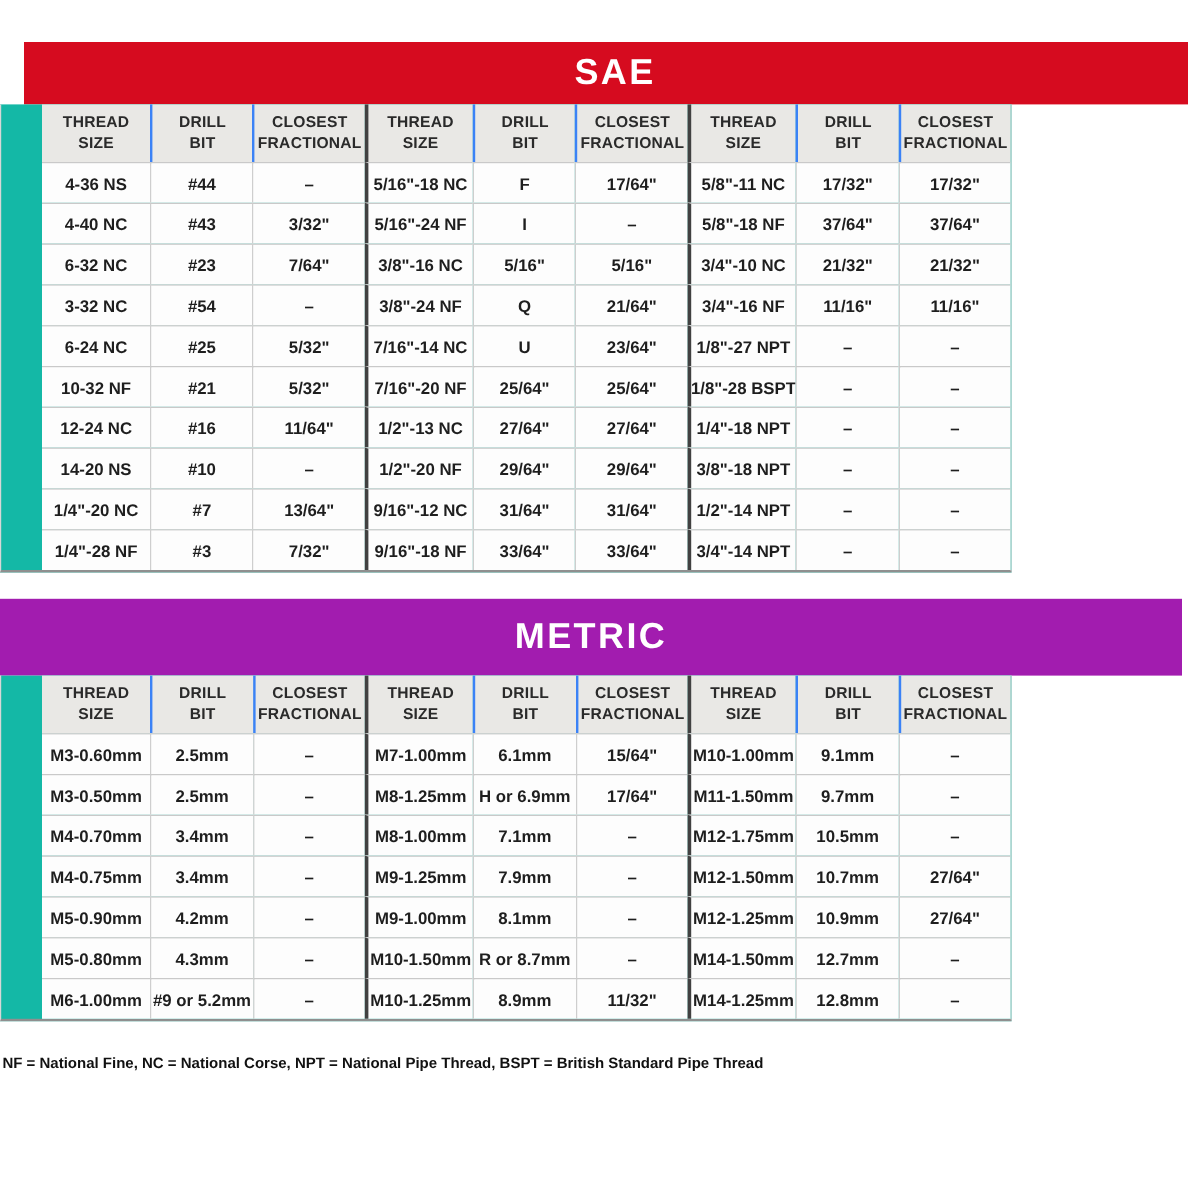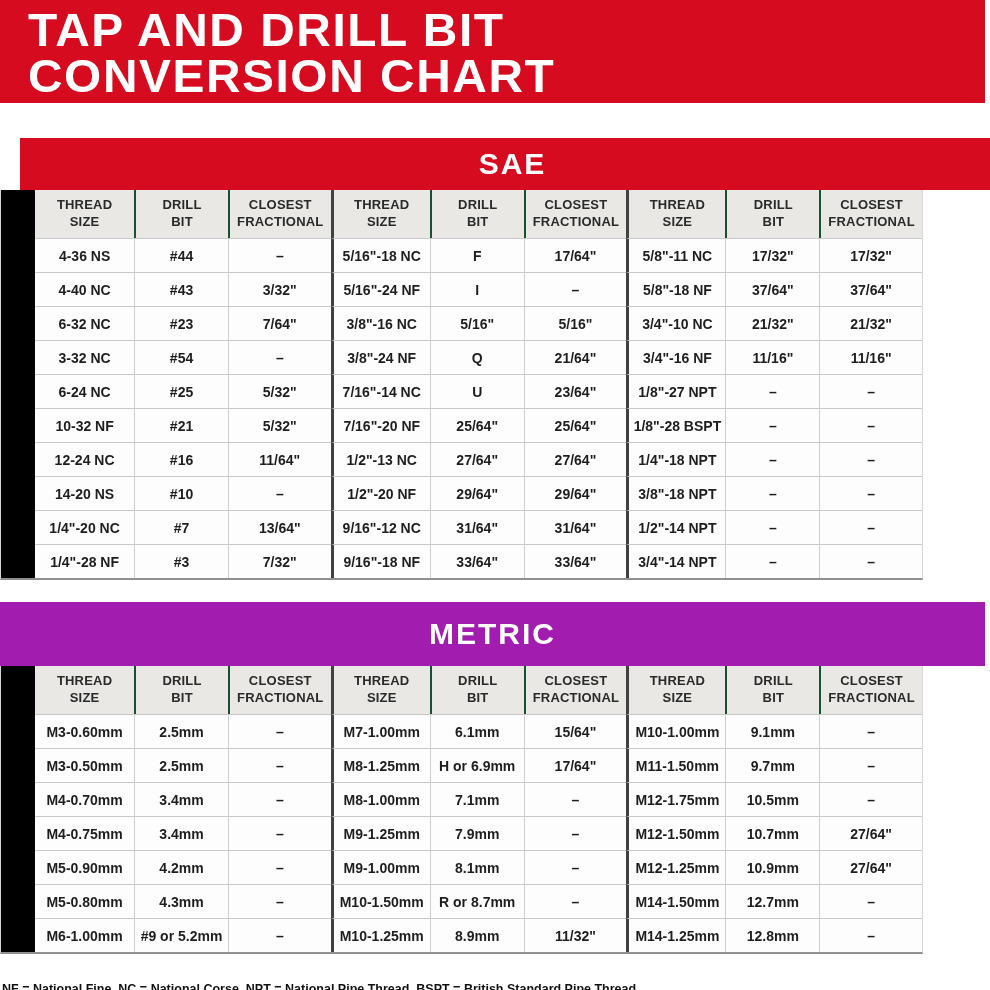--- a/index.html
+++ b/index.html
@@ -48,42 +48,42 @@
   .banner.red { background: #d60b1f; margin-left: 20px; }
   .banner.black { background: #a21caf; height: 64px; }
 
   .section-sae { margin-top: 35px; }
   .section-metric { margin-top: 22px; }
 
   
   .grid {
     display: grid;
     grid-template-columns: repeat(3, 110fr 104fr 114fr);
-    width: 923px;
+    width: 843px;
     box-sizing: border-box;
-    background: #000000;
+    background: #14b8a6;
     border-left: 1px solid #d7d7d7;
     border-right: 1px solid #d7d7d7;
     border-bottom: 2px solid #8f8f8f;
     padding-left: 34px;
   }
   .h-cell {
     height: 48px;
     background: #e9e8e5;
     display: flex;
     align-items: center;
     justify-content: center;
     text-align: center;
     white-space: pre-line;
     font-weight: bold;
     font-size: 13px;
     line-height: 1.3;
     color: #2a2a2a;
     letter-spacing: 0.2px;
-    border-left: 2px solid #14532d;
+    border-left: 2px solid #3b82f6;
     box-sizing: border-box;
   }
   .b-cell {
     height: 34px;
     display: flex;
     align-items: center;
     justify-content: center;
     font-weight: bold;
     font-size: 14px;
     color: #1e1e1e;
@@ -112,23 +112,20 @@
     font-size: 12.5px;
     white-space: nowrap;
   }
 </style>
 </head>
 <body>
 
 <div class="page">
   <div class="content">
 
-    <header class="masthead">
-      <h1><span>TAP AND DRILL BIT</span><br><span>CONVERSION CHART</span></h1>
-    </header>
 
     <section class="section-sae">
       <div class="banner red">SAE</div>
       <div class="grid" id="sae-grid">
           <div class="h-cell first-col">THREAD
 SIZE</div>
           <div class="h-cell">DRILL
 BIT</div>
           <div class="h-cell">CLOSEST
 FRACTIONAL</div>

